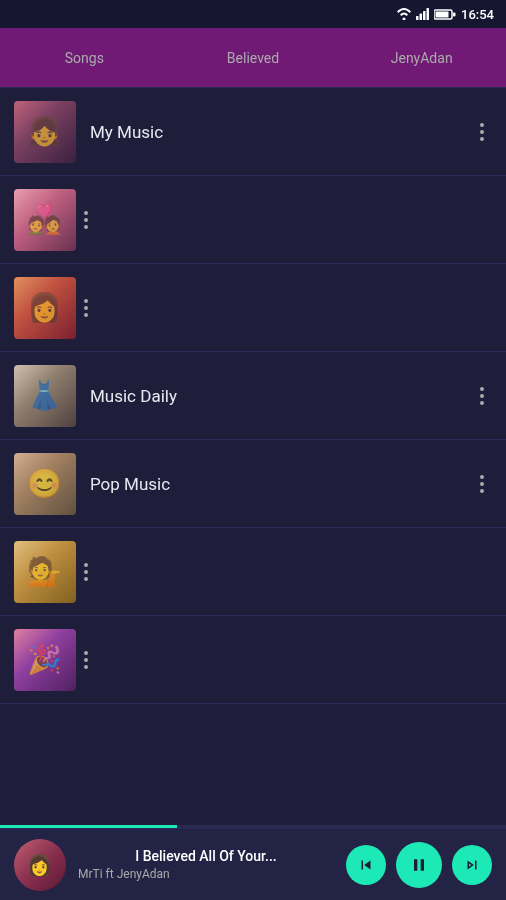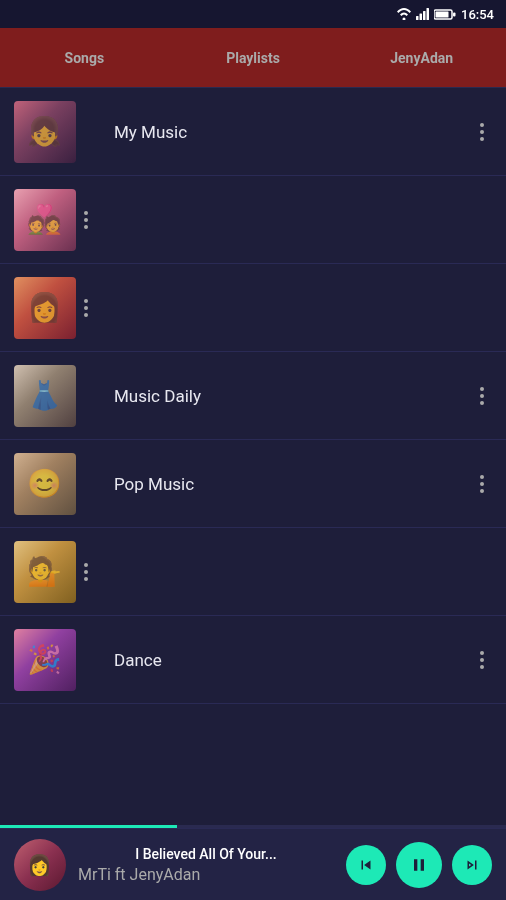--- a/index.html
+++ b/index.html
@@ -29,27 +29,26 @@
       font-weight: 500;
     }
     .status-icons {
       display: flex;
       align-items: center;
       gap: 4px;
     }
 
     
     .nav-tabs {
-      background: #7f1d1d;
+      background: #701a75;
       display: flex;
       align-items: center;
       height: 60px;
       border-bottom: 1px solid #2a2a50;
       padding: 0 0;
-      font-weight: bold;
     }
     .nav-tab {
       flex: 1;
       text-align: center;
       font-size: 14px;
       color: #aaa;
       cursor: pointer;
       padding: 10px 0;
       position: relative;
       height: 100%;
@@ -110,21 +109,20 @@
     }
 
     .playlist-info {
       flex: 1;
       padding: 0 14px;
     }
     .playlist-name {
       font-size: 17px;
       color: #e8e8f0;
       font-weight: 400;
-      margin-left: 24px;
     }
 
     .more-btn {
       color: #aaa;
       font-size: 20px;
       cursor: pointer;
       padding: 8px;
       letter-spacing: 1px;
       line-height: 0.5;
       display: flex;
@@ -178,21 +176,21 @@
       flex: 1;
     }
     .np-title {
       font-size: 14px;
       color: #fff;
       font-weight: 500;
       margin-bottom: 3px;
       text-align: center;
     }
     .np-artist {
-      font-size: 16px;
+      font-size: 12px;
       color: #aaa;
     }
     .np-controls {
       display: flex;
       align-items: center;
       gap: 10px;
     }
     .ctrl-btn {
       width: 40px;
       height: 40px;
@@ -239,21 +237,21 @@
     </svg>
   </div>
   <span class="time">16:54</span>
 </div>
 
 <div class="nav-tabs">
   <div class="nav-tab">
     <span>Songs</span>
   </div>
   <div class="nav-tab">
-    <span>Playlists</span>
+    <span>Believed</span>
   </div>
   <div class="nav-tab">
     <span>JenyAdan</span>
   </div>
 </div>
 
 <div class="main-content">
 
   <div class="playlist-item">
     <div class="playlist-thumb thumb-1">
@@ -326,23 +324,20 @@
     <div class="more-btn">
       <div class="more-dot"></div>
       <div class="more-dot"></div>
       <div class="more-dot"></div>
     </div>
   </div>
 
   <div class="playlist-item">
     <div class="playlist-thumb thumb-7">
       <div class="thumb-face">🎉</div>
-    </div>
-    <div class="playlist-info">
-      <div class="playlist-name">Dance</div>
     </div>
     <div class="more-btn">
       <div class="more-dot"></div>
       <div class="more-dot"></div>
       <div class="more-dot"></div>
     </div>
   </div>
 
 </div>
 

